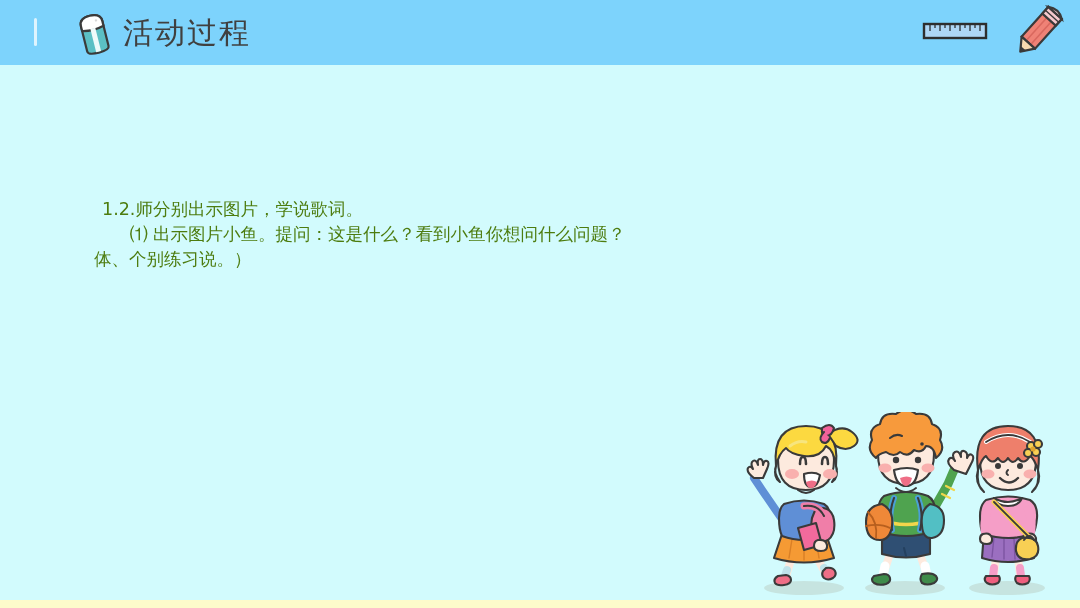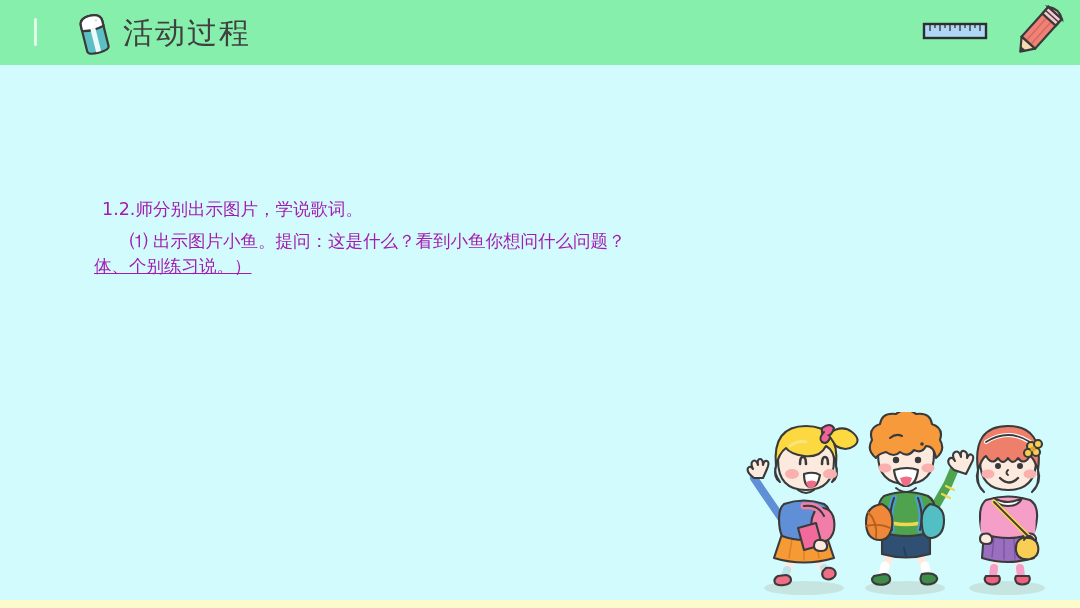--- a/index.html
+++ b/index.html
@@ -21,21 +21,21 @@
     overflow: hidden;
   }
 
   
   #header-bar {
     position: absolute;
     left: 0;
     top: 0;
     width: 1080px;
     height: 65px;
-    background: #86efac;
+    background: #7dd3fc;
   }
   #header-tick {
     position: absolute;
     left: 34px;
     top: 18px;
     width: 3px;
     height: 28px;
     background: rgba(255,255,255,0.75);
     border-radius: 2px;
   }
@@ -81,30 +81,30 @@
     height: 8px;
     background: #fdfbcb;
   }
 
   
   #body-text {
     position: absolute;
     left: 92px;
     top: 197px;
     width: 900px;
-    color: #a21caf;
+    color: #4d7c0f;
     font-family: "DejaVu Sans", "Liberation Sans", sans-serif;
     font-size: 17.5px;
     line-height: 25px;
   }
   .txt-line { white-space: nowrap; }
   .ln1 { padding-left: 10px; }
-  .ln2 { padding-left: 38px; margin-top: 7px; }
+  .ln2 { padding-left: 38px; }
   .ln3 { padding-left: 38px; }
-  .ln4 { padding-left: 2px; text-decoration: underline; }
+  .ln4 { padding-left: 2px; }
 
   
   #kids-illustration {
     position: absolute;
     left: 742px;
     top: 412px;
     width: 330px;
     height: 188px;
   }
   #kids-illustration svg { display: block; }

